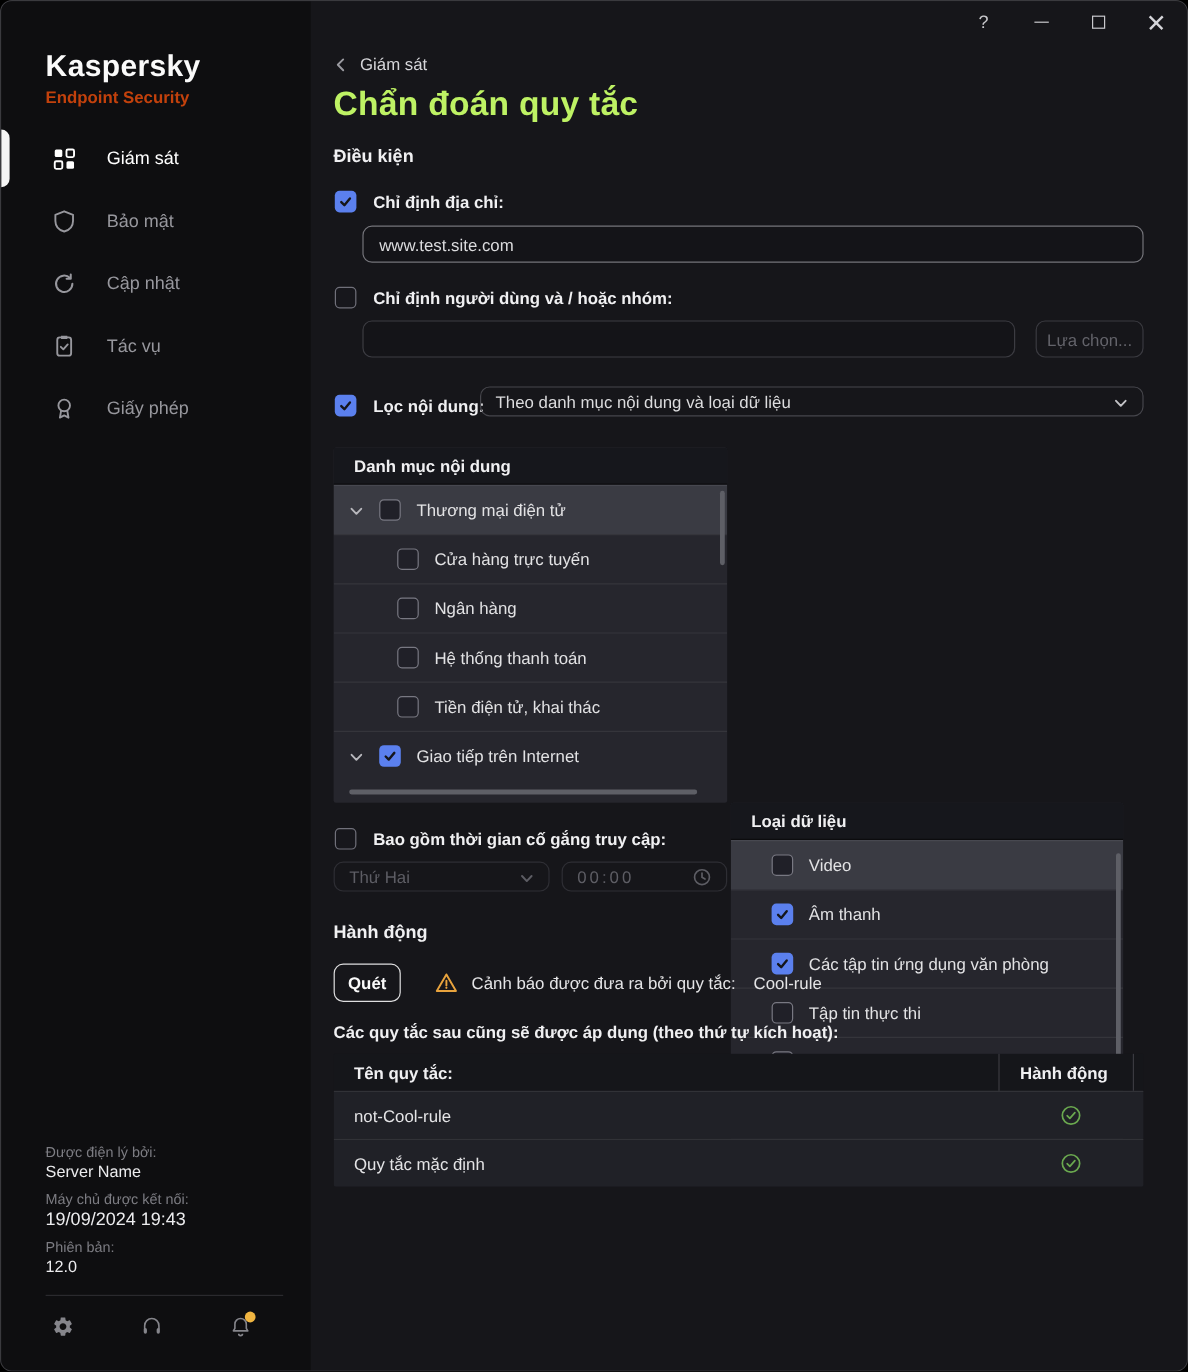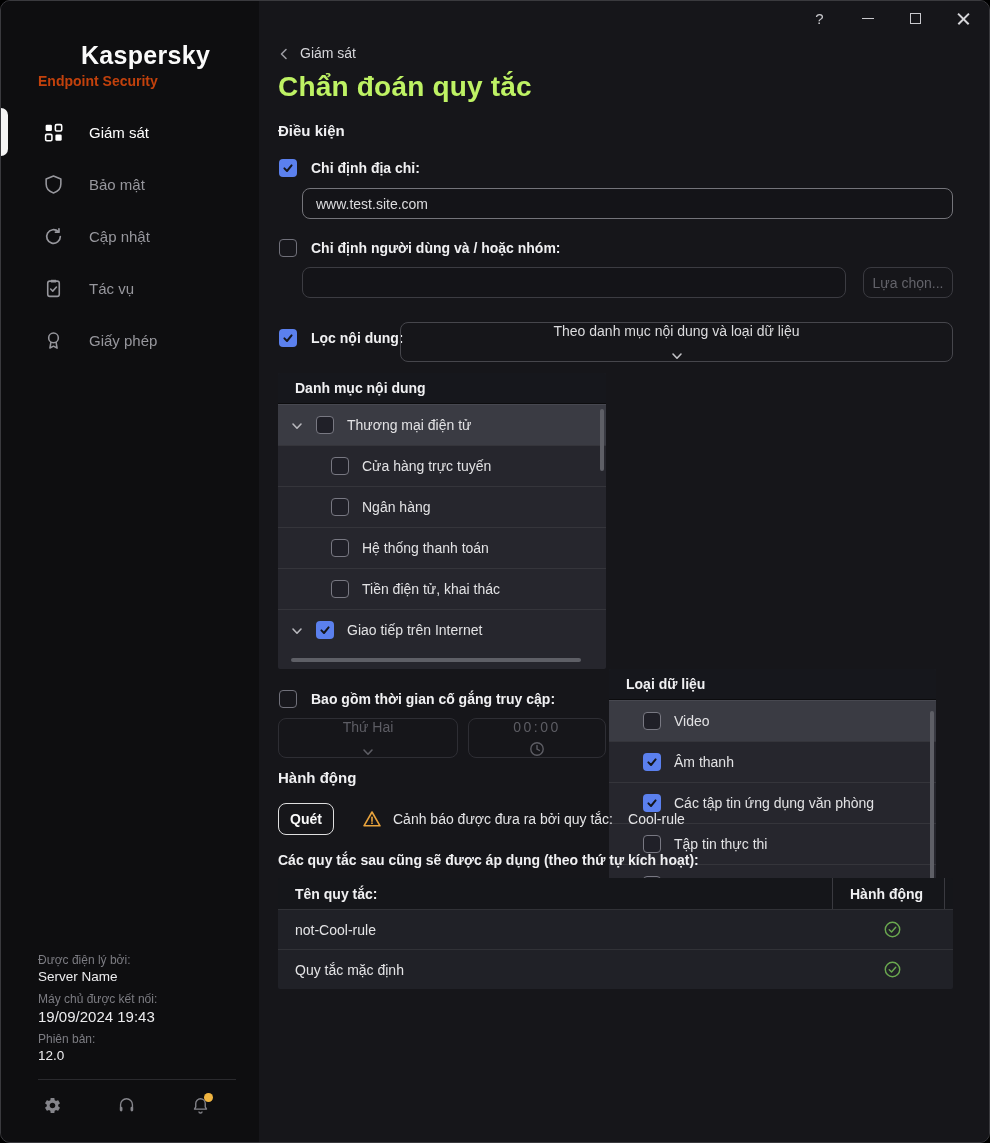--- a/index.html
+++ b/index.html
@@ -18,21 +18,21 @@
              color:#c9c9cd; font-size:15px; cursor:pointer; }
   .glyph-min { width:12px; height:0; border-top:1.6px solid #c9c9cd; display:block; }
   .glyph-max { width:11px; height:11px; border:1.6px solid #c9c9cd; display:block; }
   .glyph-close { position:relative; width:13px; height:13px; display:block; }
   .glyph-close:before,.glyph-close:after { content:""; position:absolute; left:-1px; top:5.5px; width:15px; height:1.6px; background:#d6d6da; }
   .glyph-close:before { transform:rotate(45deg); } .glyph-close:after { transform:rotate(-45deg); }
 
   
   .sidebar { position:absolute; left:0; top:0; bottom:0; width:258px; background:#0e0e10; }
   .brand { position:absolute; left:37px; top:40px; }
-  .brand-title { font-size:25px; font-weight:700; color:#fafafa; letter-spacing:.3px;margin-left:43px; }
+  .brand-title { font-size:25px; font-weight:700; color:#fafafa; letter-spacing:.3px; }
   .brand-sub { font-size:14px; font-weight:700; color:#c2410c; margin-top:3px; }
 
   .nav { position:absolute; left:0; top:105px; width:100%; }
   .nav-item { display:flex; align-items:center; height:52px; padding-left:42px; gap:25px;
               color:#97979d; font-size:15px; cursor:pointer; }
   .nav-item .nicon { width:21px; height:21px; flex:0 0 auto; color:#97979d; }
   .nav-item.active { color:#fff; } .nav-item.active .nicon { color:#fff; }
   .active-pill { position:absolute; left:0; top:107px; width:7px; height:48px;
                  background:#f5f5f5; border-radius:0 8px 8px 0; z-index:5; }
 
@@ -68,23 +68,23 @@
                 color:#dcdcde; font-size:14px; display:flex; align-items:center; padding:0 13px;
                 font-family:"Liberation Sans",sans-serif; }
   .text-input.bright { border-color:#74747a; }
 
   .btn { border-radius:8px; display:flex; align-items:center; justify-content:center;
          font-size:14px; cursor:pointer; }
   .btn.ghost-disabled { border:1px solid #3a3a40; color:#63636a; background:transparent; }
   .btn.outline { border:1px solid #dededf; color:#fafafa; font-weight:700; background:transparent; }
   .btn.primary { background:#4169e8; color:#fff; font-weight:700; border:none; border-radius:6px; }
 
-  .select { background:transparent; border:1px solid #46464c; border-radius:8px; height:40px;
+  .select { background:transparent; border:1px solid #46464c; border-radius:8px; height:25px;
             display:flex; align-items:center; justify-content:space-between; padding:0 12px;
-            font-size:14px; color:#dcdcde; cursor:pointer;flex-direction:column; }
+            font-size:14px; color:#dcdcde; cursor:pointer; }
   .select .chev { width:12px; height:12px; color:#c2c2c6; }
   .select.disabled { border-color:#2e2e34; color:#5d5d64; cursor:default; }
   .select.disabled .chev { color:#5d5d64; }
   .time-field .clock { width:16px; height:16px; color:#5d5d64; }
   .time-text { letter-spacing:2.5px; }
 
   
   .panel { background:#26262d; border-radius:2px; overflow:hidden; position:relative; }
   .panel-header { height:31px; background:#16171c; display:flex; align-items:center;
                   padding-left:17px; font-size:14px; font-weight:700; color:#f0f0f2;

